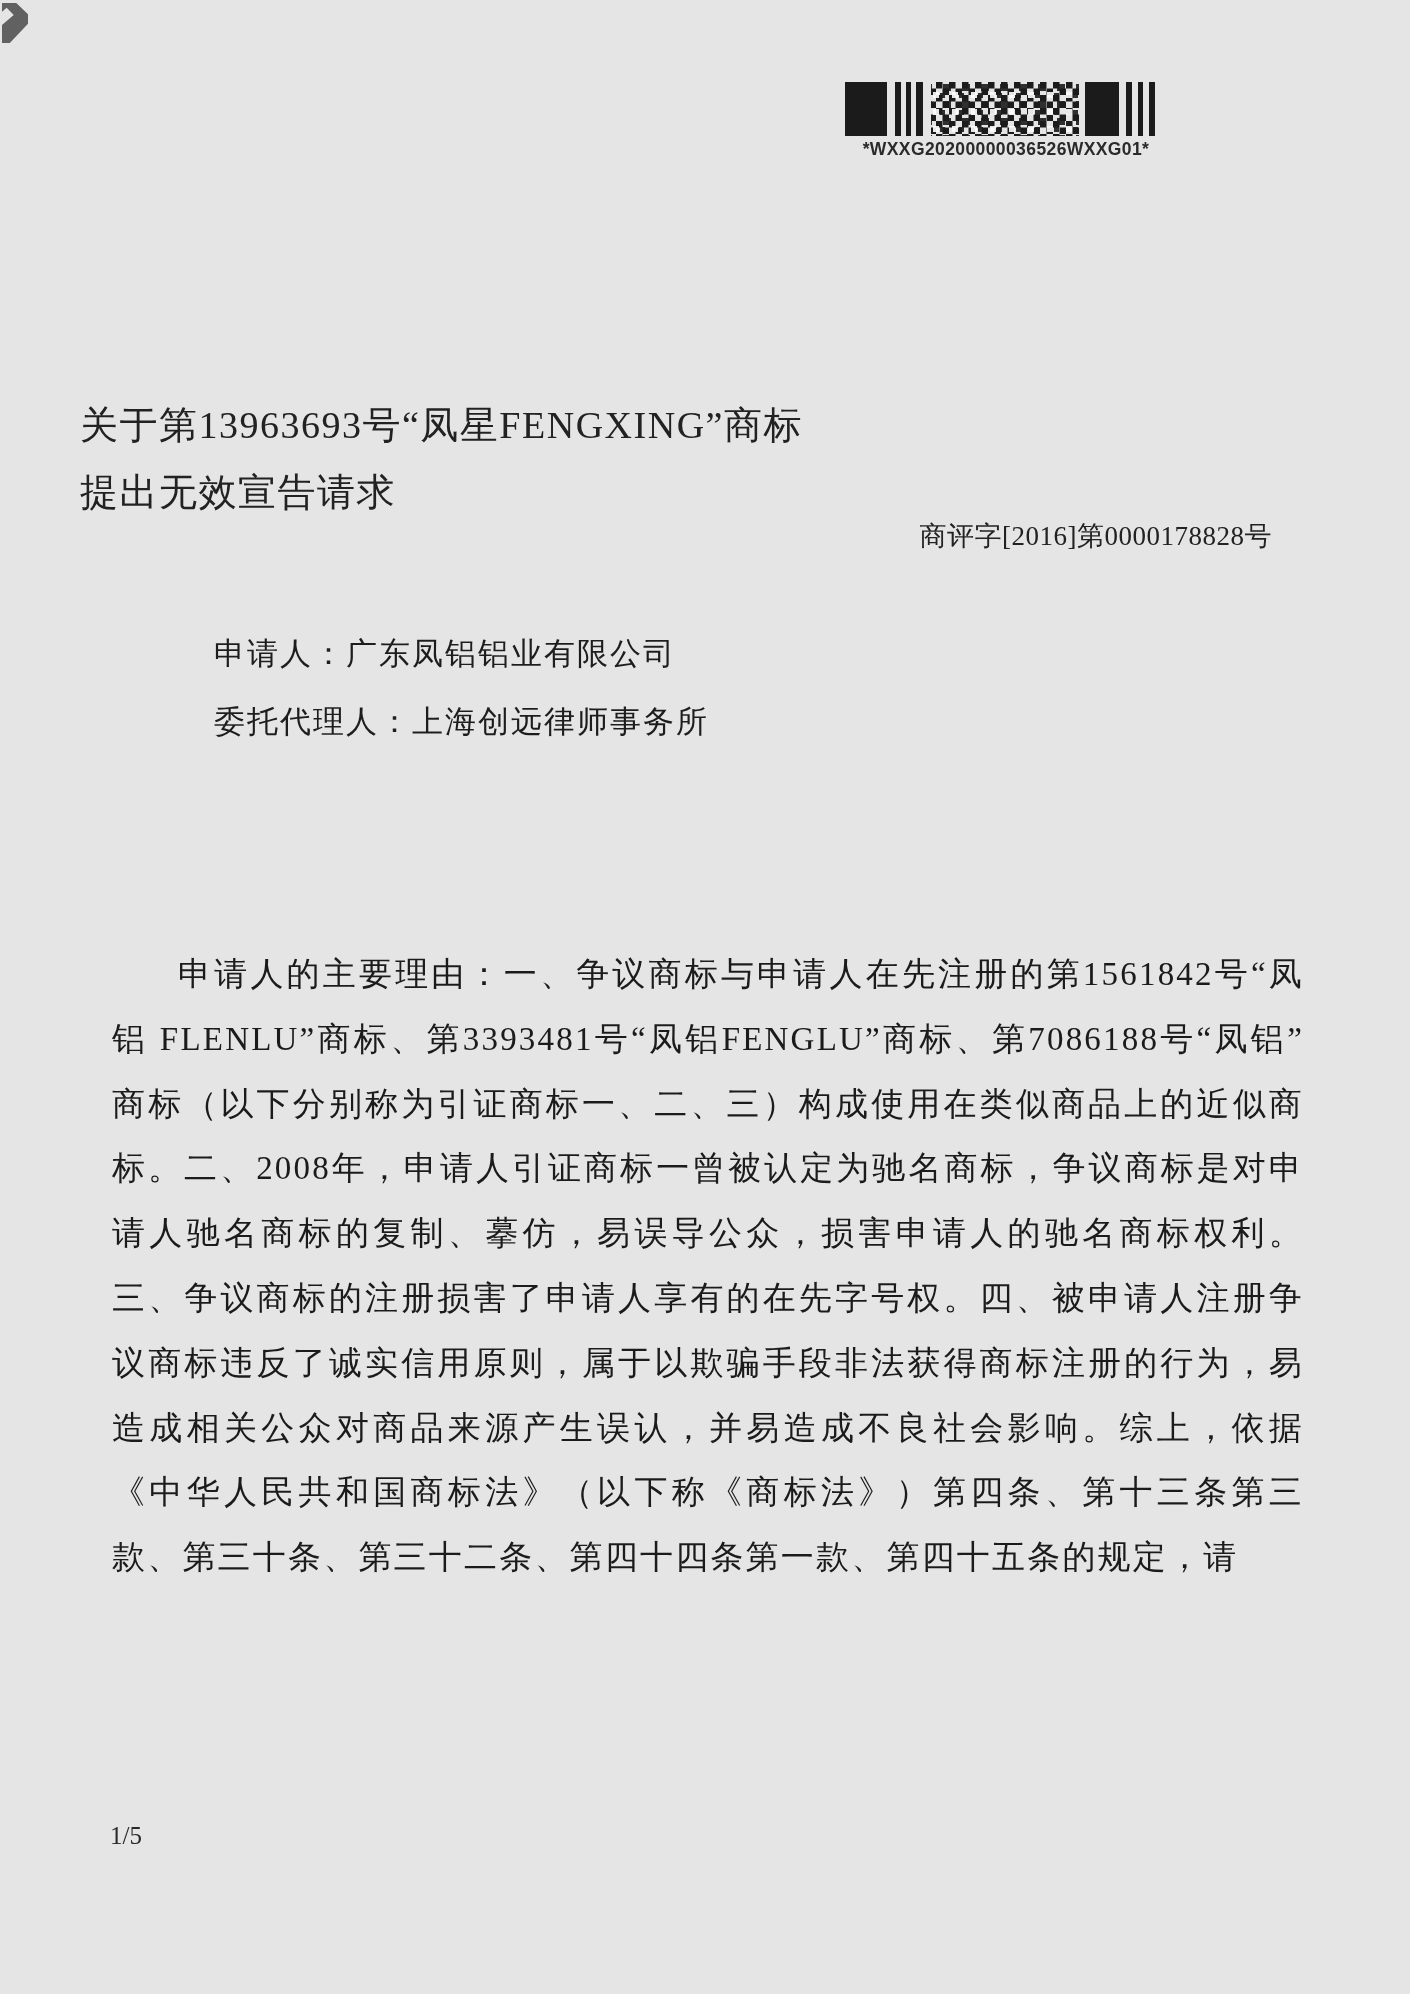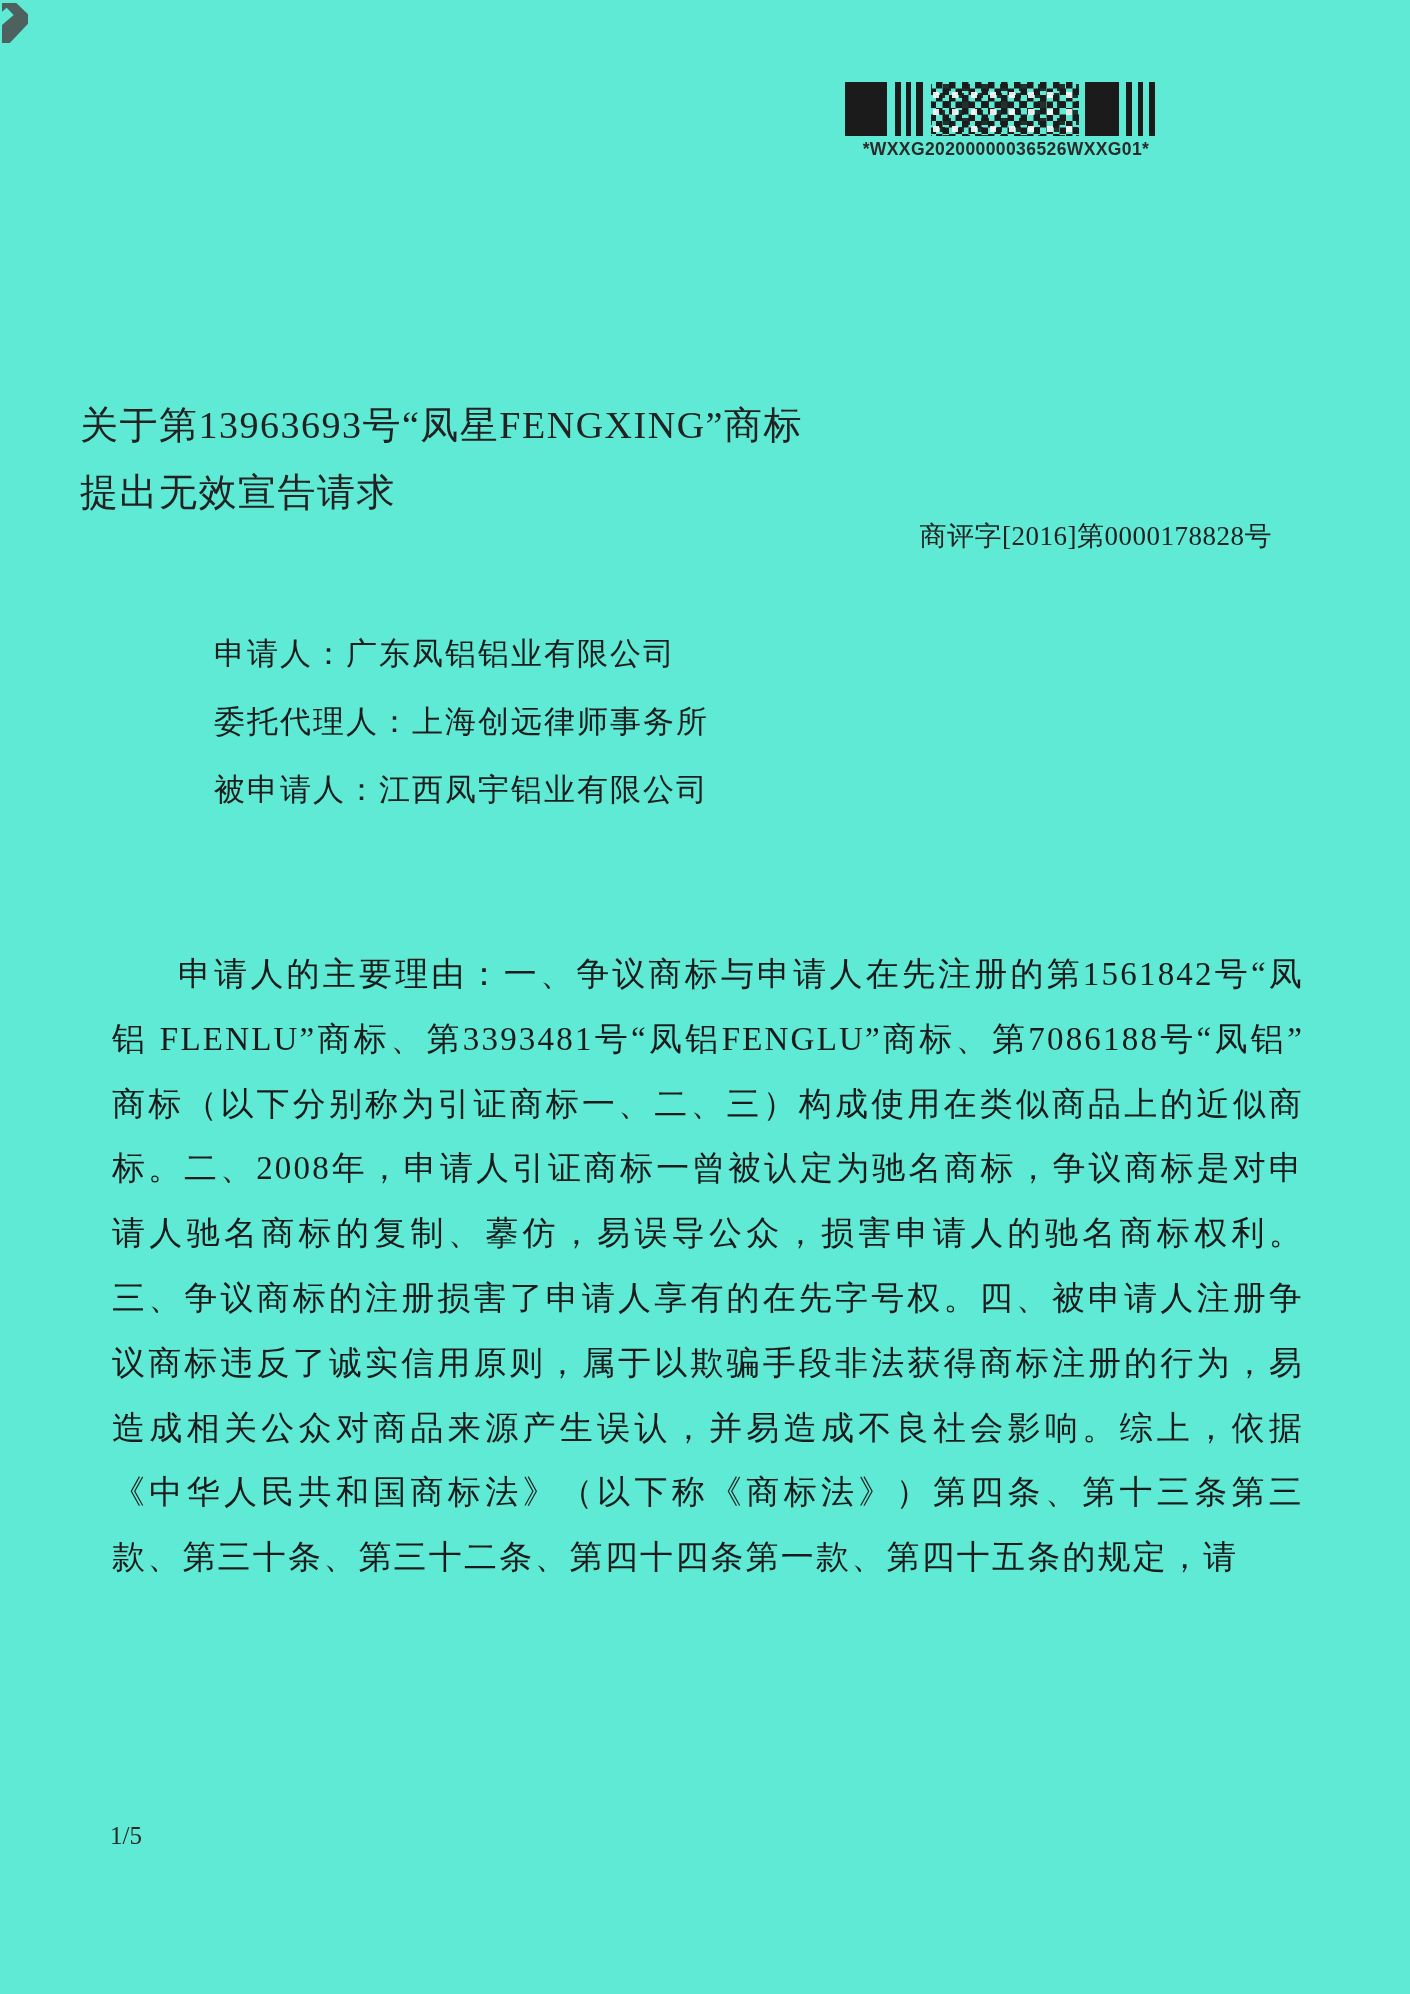--- a/index.html
+++ b/index.html
@@ -1,20 +1,20 @@
 <!DOCTYPE html>
 <html lang="zh"><head>
 <meta charset="utf-8">
 <style>
   html,body { margin:0; padding:0; background:#888; }
   .page {
     position:relative;
     width:1410px; height:1994px;
     margin:0 auto;
-    background:#5eead4;
+    background:#e5e5e5;
     overflow:hidden;
     font-family:"Liberation Serif","DejaVu Serif",serif;
     color:#1f1f1f;
   }
 
   
   .scan-artifact {
     position:absolute; left:2px; top:3px; width:26px; height:40px;
     background:#4a4a4a;
     clip-path:polygon(0 0, 55% 0, 100% 28%, 100% 52%, 30% 100%, 0 100%, 0 55%, 45% 30%, 18% 12%, 0 22%);
@@ -135,21 +135,20 @@
   <div class="doc-title">
     <div class="line">关于第13963693号“凤星FENGXING”商标</div>
     <div class="line">提出无效宣告请求</div>
   </div>
 
   <div class="doc-number">商评字[2016]第0000178828号</div>
 
   <div class="parties">
     <div class="party-line">申请人：广东凤铝铝业有限公司</div>
     <div class="party-line">委托代理人：上海创远律师事务所</div>
-    <div class="party-line">被申请人：江西凤宇铝业有限公司</div>
   </div>
 
   <div class="body-text">
     <p>申请人的主要理由：一、争议商标与申请人在先注册的第1561842号“凤铝 FLENLU”商标、第3393481号“凤铝FENGLU”商标、第7086188号“凤铝”商标（以下分别称为引证商标一、二、三）构成使用在类似商品上的近似商标。二、2008年，申请人引证商标一曾被认定为驰名商标，争议商标是对申请人驰名商标的复制、摹仿，易误导公众，损害申请人的驰名商标权利。三、争议商标的注册损害了申请人享有的在先字号权。四、被申请人注册争议商标违反了诚实信用原则，属于以欺骗手段非法获得商标注册的行为，易造成相关公众对商品来源产生误认，并易造成不良社会影响。综上，依据《中华人民共和国商标法》（以下称《商标法》）第四条、第十三条第三款、第三十条、第三十二条、第四十四条第一款、第四十五条的规定，请</p>
   </div>
 
   <div class="page-footer">1/5</div>
 
 </div>
 

